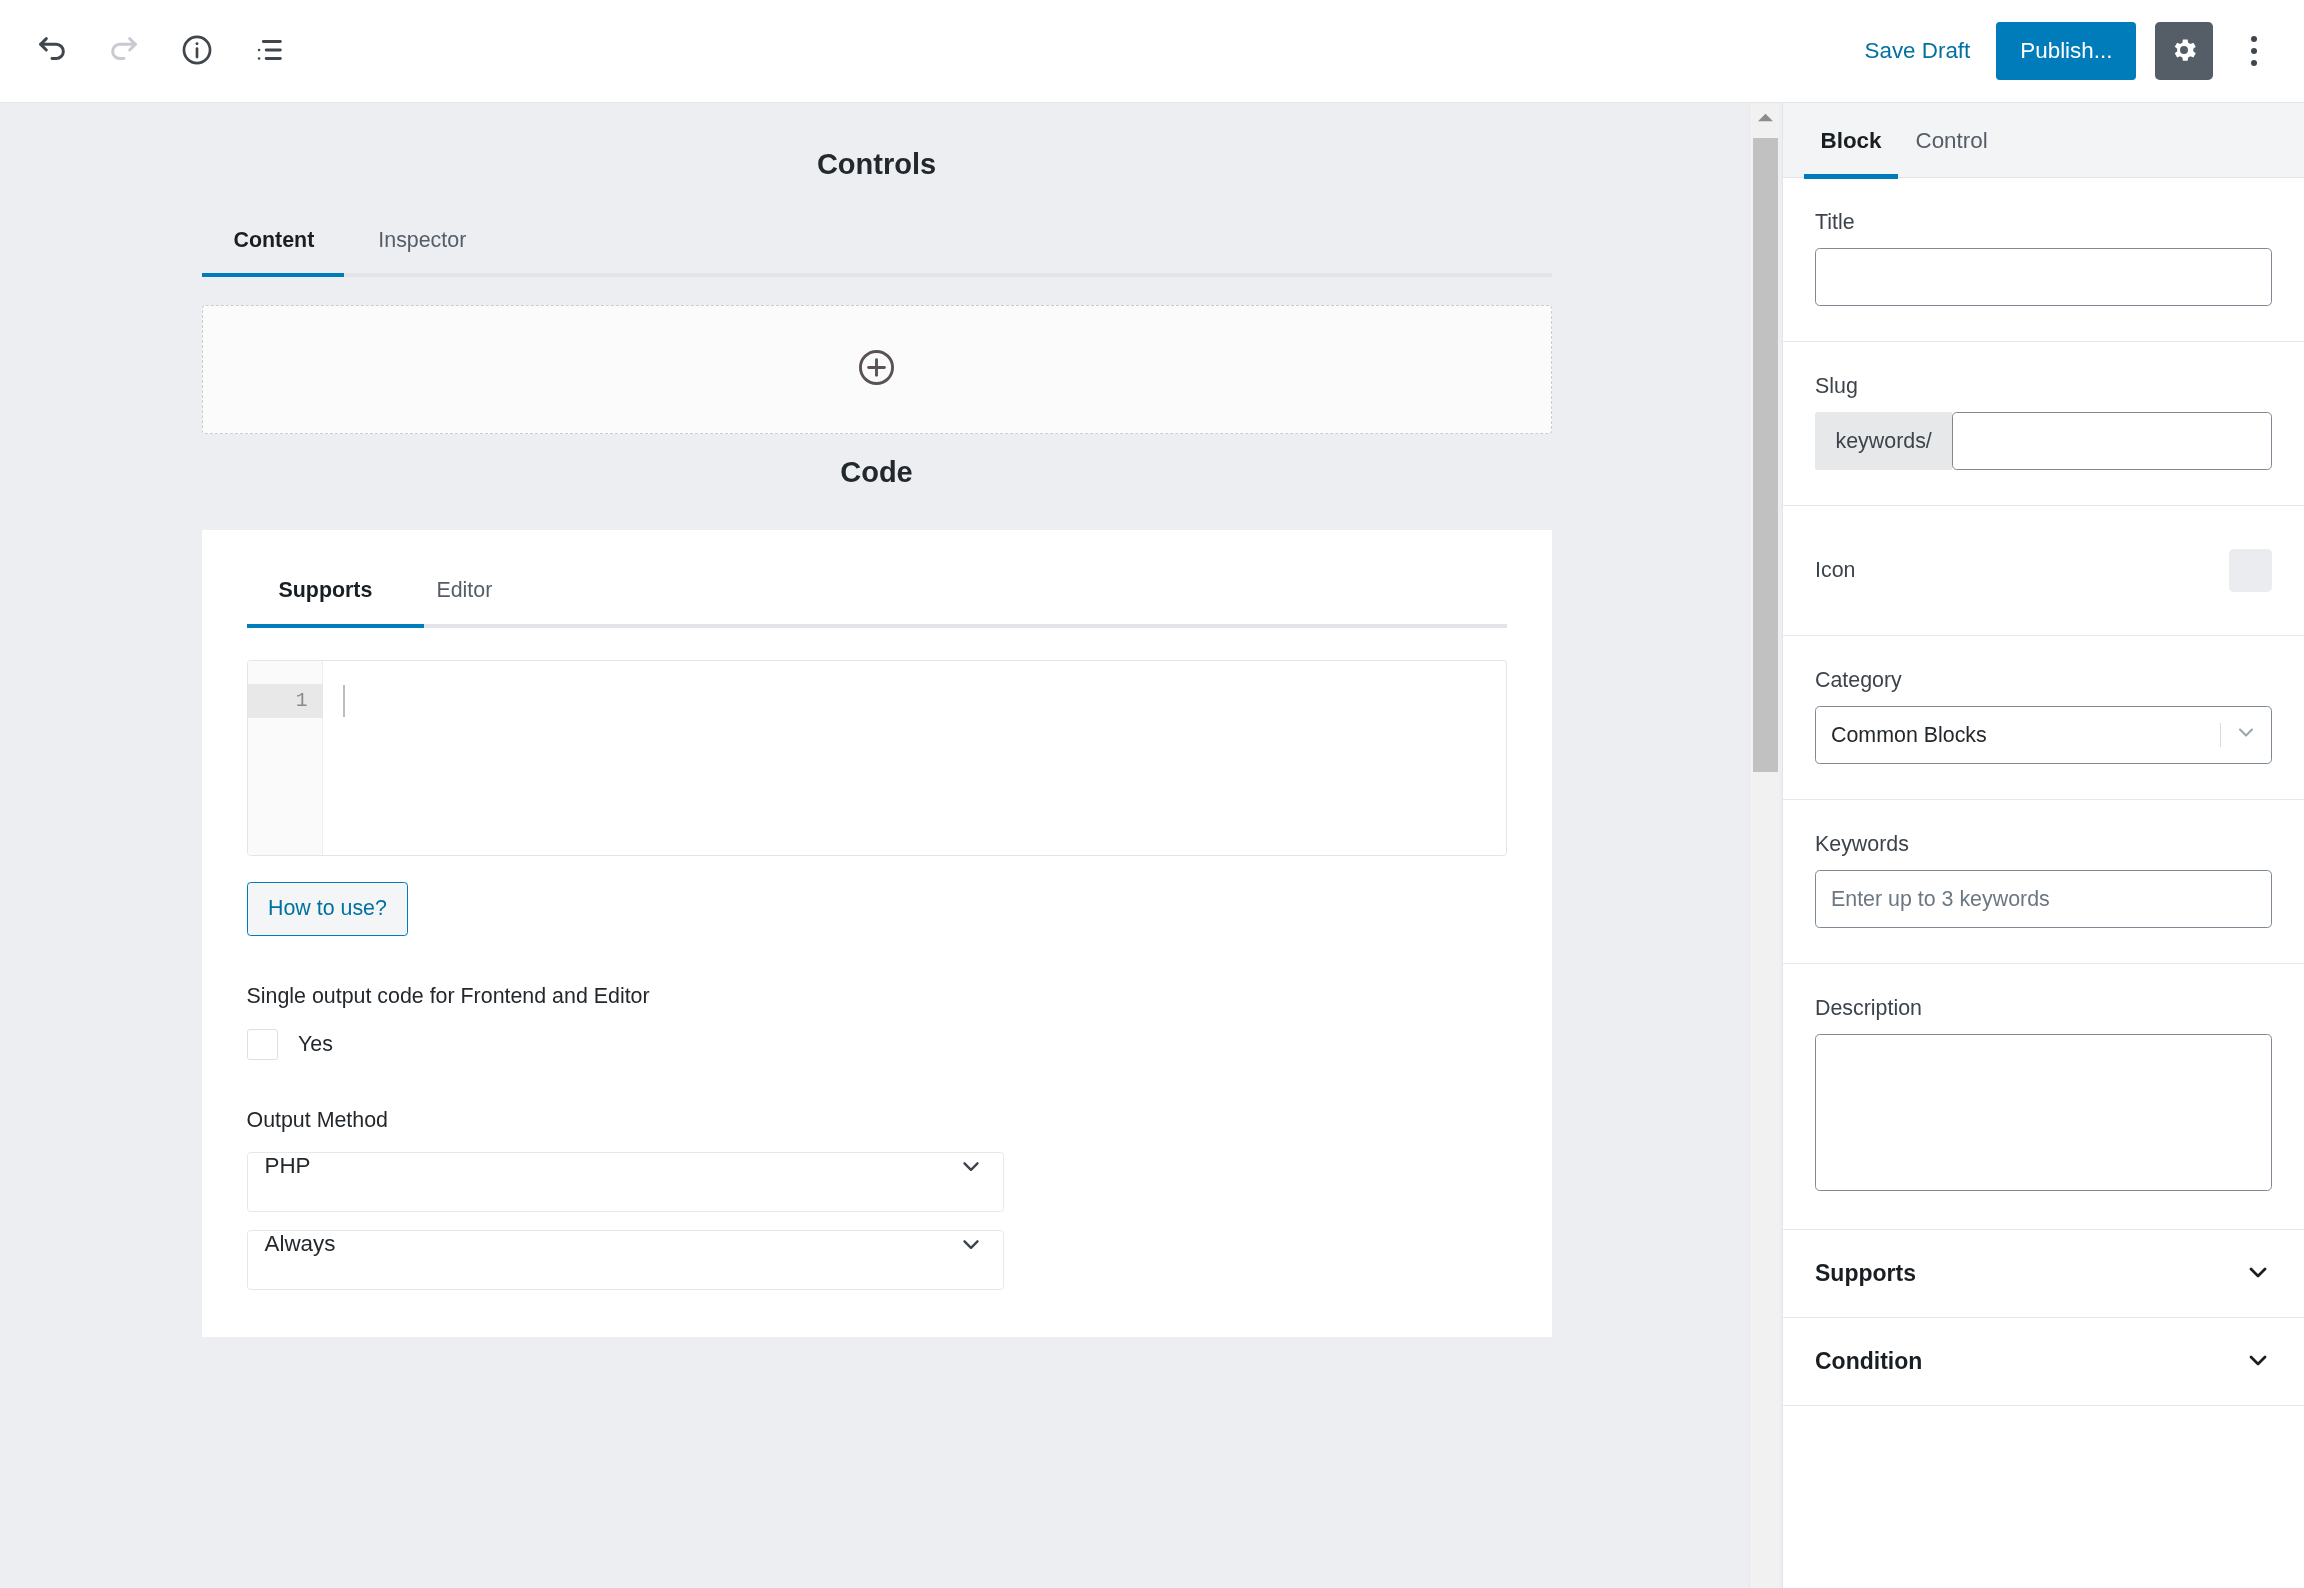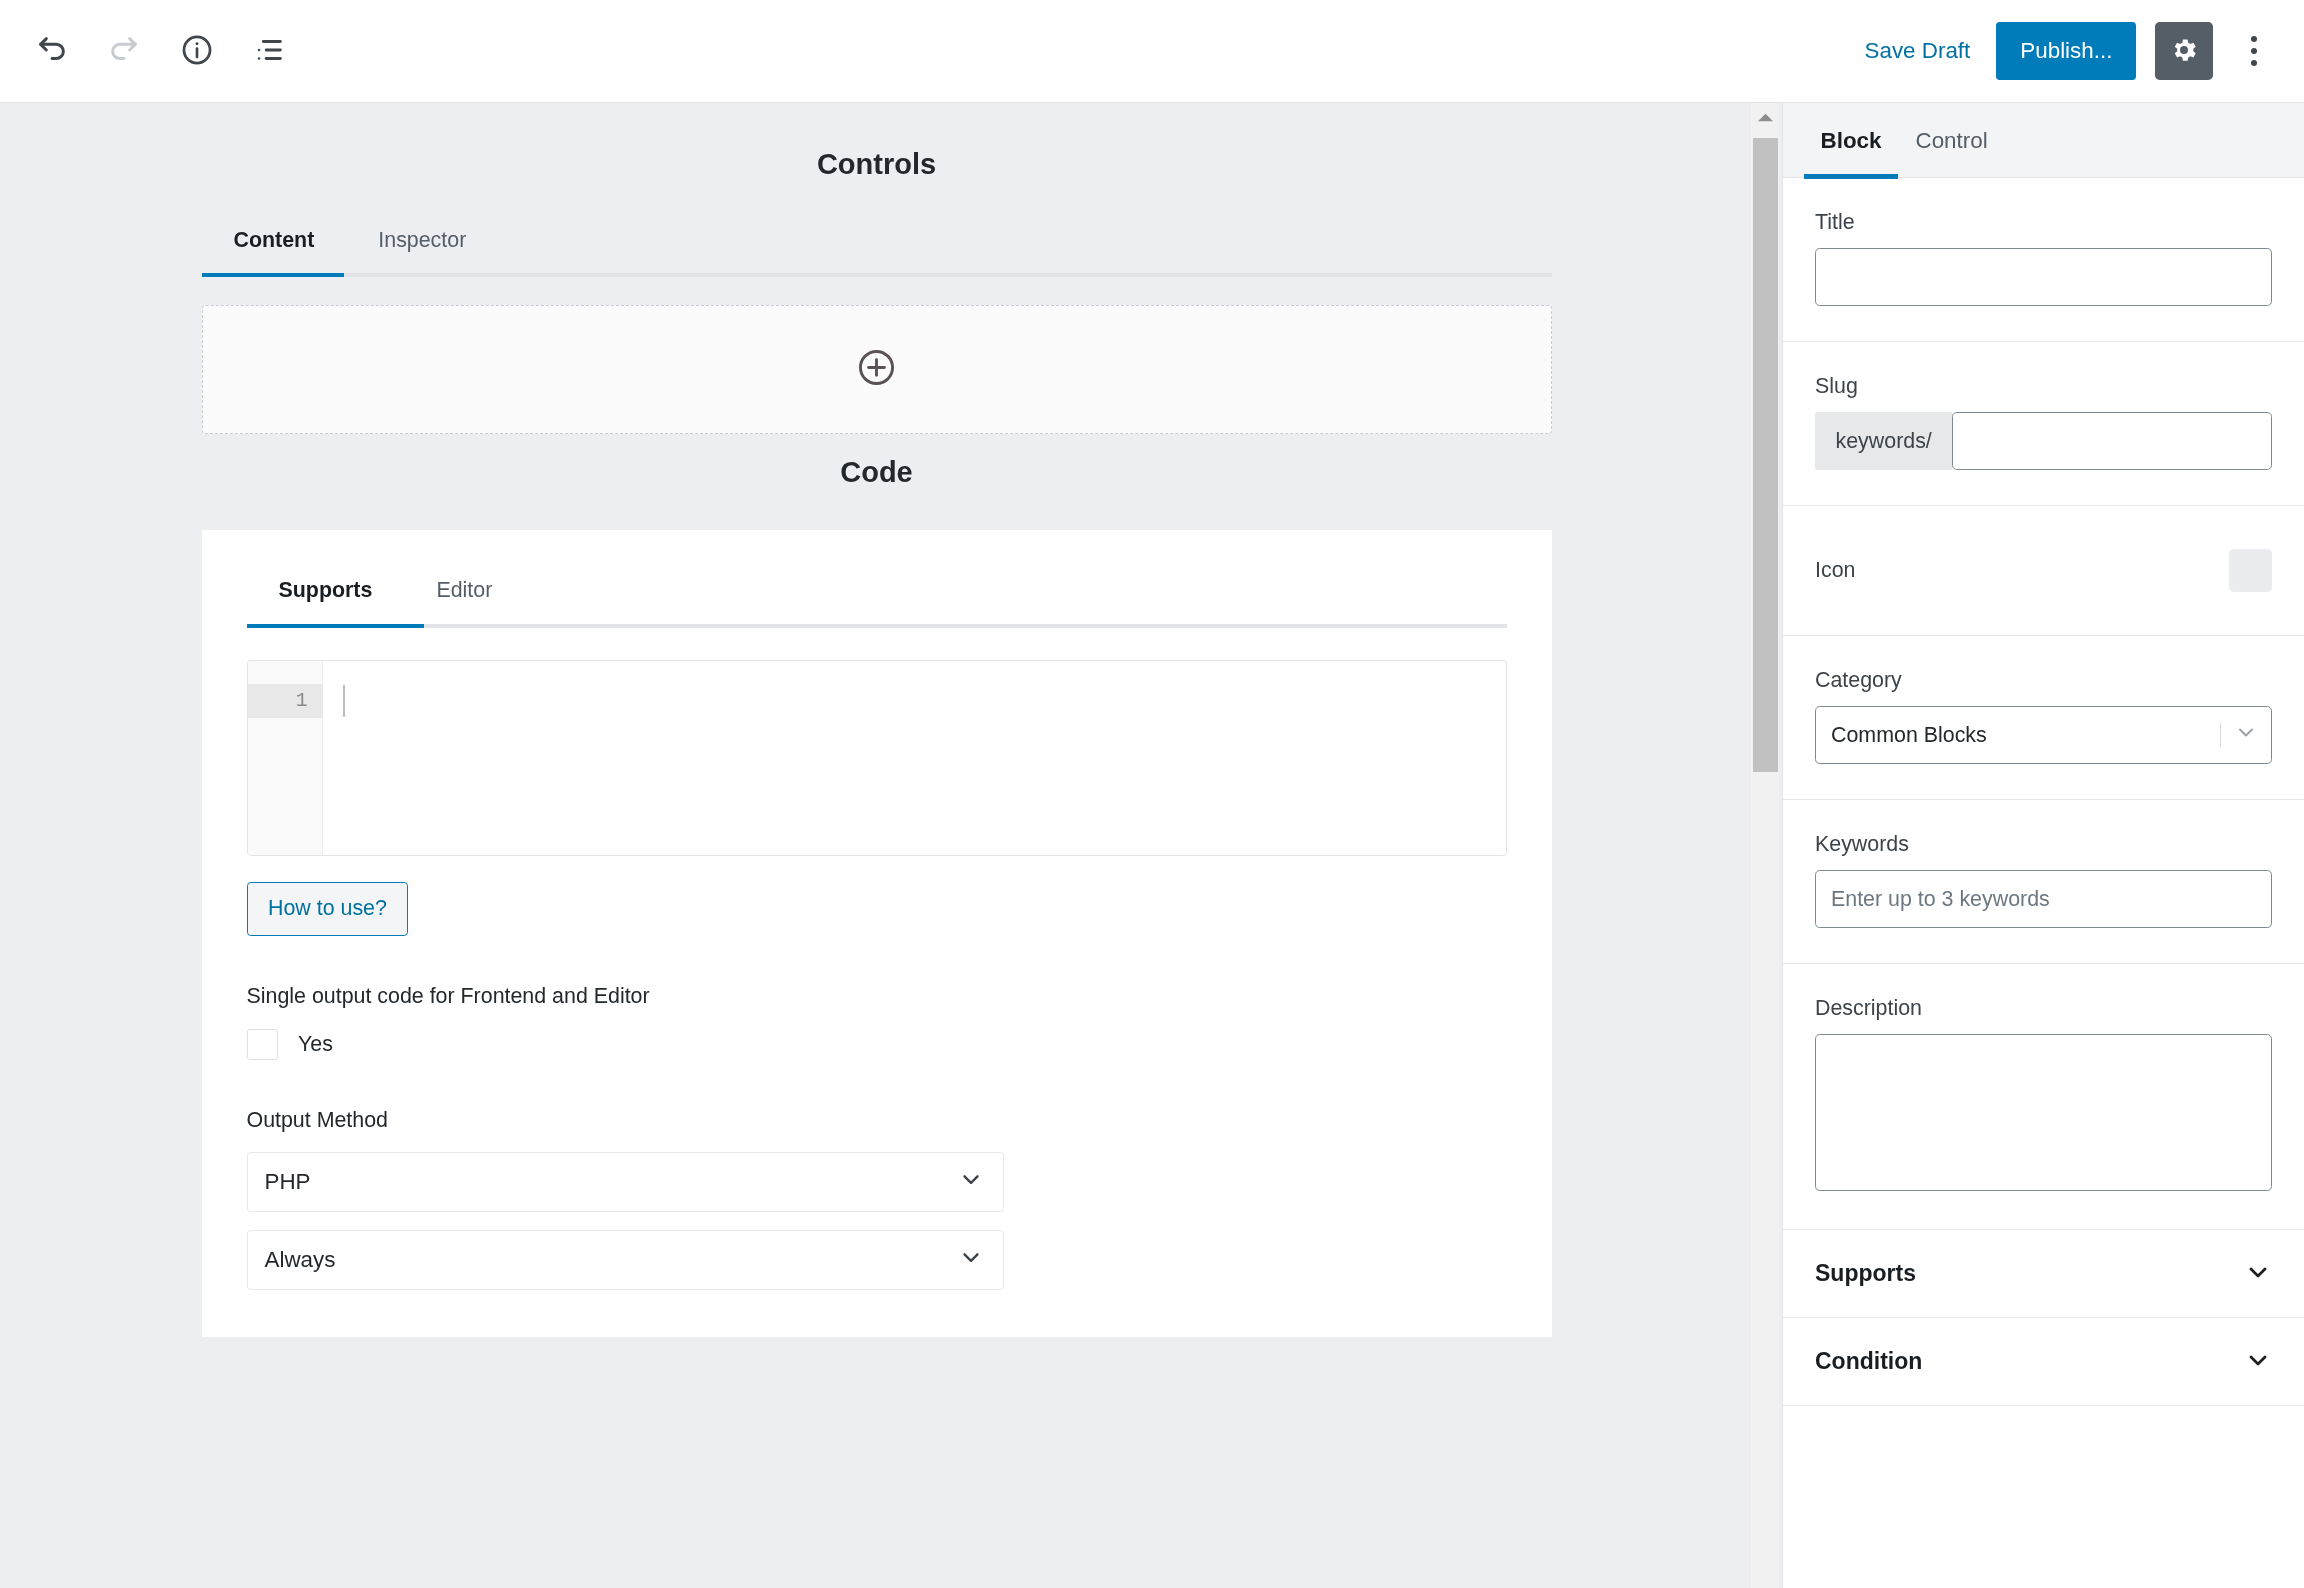--- a/index.html
+++ b/index.html
@@ -144,21 +144,21 @@
     width: 31px; height: 31px; border: 1.9px solid #dcdfe3;
     border-radius: 2.8px; background: #fff;
   }
   .checkbox-label { font-size: 21.4px; color: #23282d; }
 
   .select-box {
     margin-top: 18.6px;
     width: 757px; height: 60px;
     border: 0.9px solid #e6e7e9; border-radius: 3.7px;
     background: #fff;
-    display: flex; align-items: center; justify-content: space-between;
+    display: flex; justify-content: space-between;
     padding: 0 18.6px 0 17px;
     font-size: 22.4px; color: #23282d;
     cursor: pointer;
   }
 
   
   #main-scrollbar {
     position: absolute; top: 103px; left: 1749px;
     width: 30px; height: 1486px;
     background: #f1f1f1;

